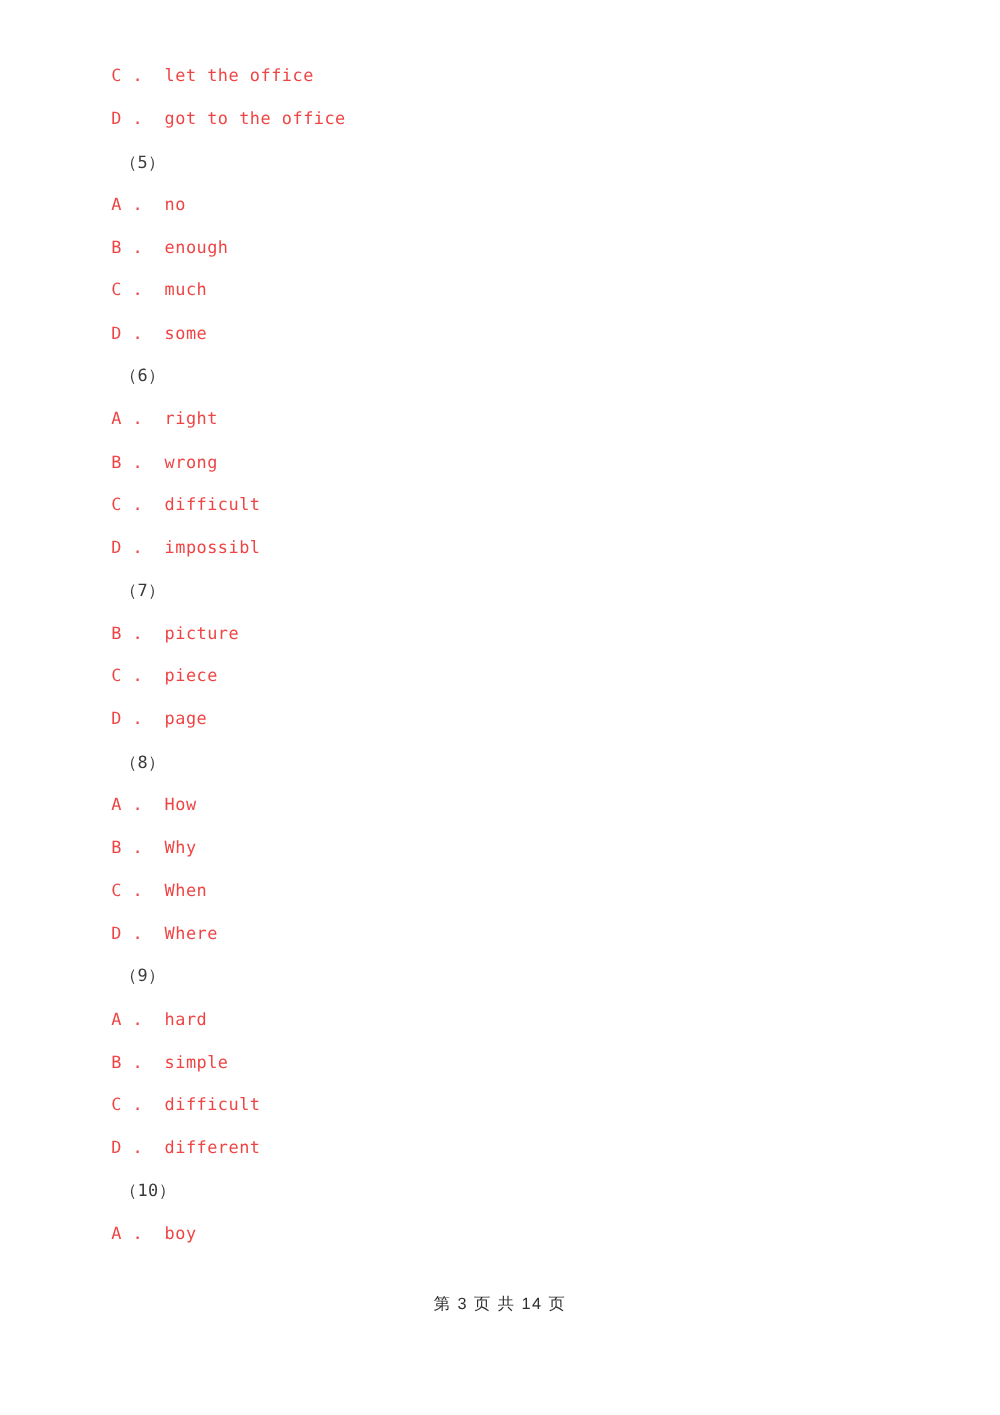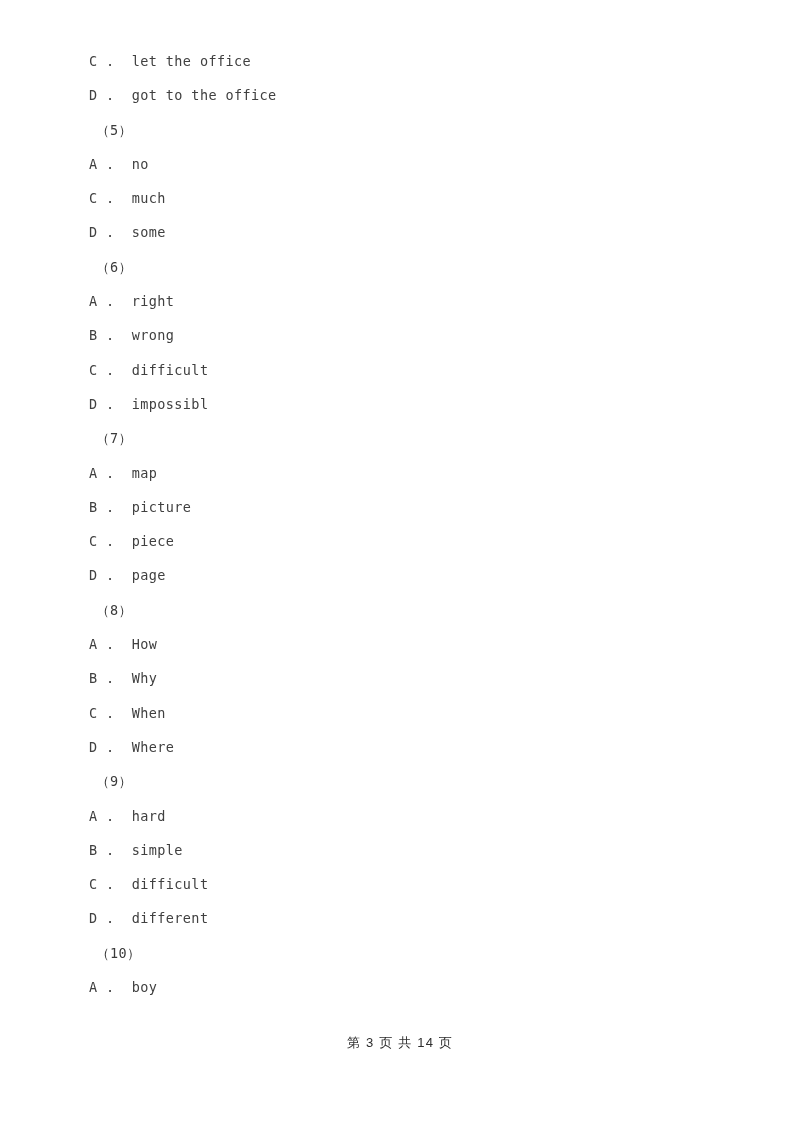--- a/index.html
+++ b/index.html
@@ -28,21 +28,21 @@
     position: absolute;
     left: 89px;
     top: 44px;
     width: 620px;
   }
 
   .line {
     height: 34.3px;
     line-height: 34.3px;
     white-space: pre;
-    color: #404040;
+    color: #ef4444;
     font-size: 13.5px;
     letter-spacing: 0.4px;
     font-family: "DejaVu Sans Mono", "Liberation Mono", monospace;
   }
 
   
   .opt-line {
     padding-left: 0px;
   }
 
@@ -80,29 +80,29 @@
 </head>
 <body>
 
 <div id="page">
 
   <div id="content">
       <div class="line opt-line"><span class="opt-letter">C</span><span class="opt-sep"> .  </span><span class="opt-text">let the office</span></div>
       <div class="line opt-line"><span class="opt-letter">D</span><span class="opt-sep"> .  </span><span class="opt-text">got to the office</span></div>
       <div class="line num-line">（5）</div>
       <div class="line opt-line"><span class="opt-letter">A</span><span class="opt-sep"> .  </span><span class="opt-text">no</span></div>
+      <div class="line opt-line"><span class="opt-letter">B</span><span class="opt-sep"> .  </span><span class="opt-text">enough</span></div>
       <div class="line opt-line"><span class="opt-letter">C</span><span class="opt-sep"> .  </span><span class="opt-text">much</span></div>
       <div class="line opt-line"><span class="opt-letter">D</span><span class="opt-sep"> .  </span><span class="opt-text">some</span></div>
       <div class="line num-line">（6）</div>
       <div class="line opt-line"><span class="opt-letter">A</span><span class="opt-sep"> .  </span><span class="opt-text">right</span></div>
       <div class="line opt-line"><span class="opt-letter">B</span><span class="opt-sep"> .  </span><span class="opt-text">wrong</span></div>
       <div class="line opt-line"><span class="opt-letter">C</span><span class="opt-sep"> .  </span><span class="opt-text">difficult</span></div>
       <div class="line opt-line"><span class="opt-letter">D</span><span class="opt-sep"> .  </span><span class="opt-text">impossibl</span></div>
       <div class="line num-line">（7）</div>
-      <div class="line opt-line"><span class="opt-letter">A</span><span class="opt-sep"> .  </span><span class="opt-text">map</span></div>
       <div class="line opt-line"><span class="opt-letter">B</span><span class="opt-sep"> .  </span><span class="opt-text">picture</span></div>
       <div class="line opt-line"><span class="opt-letter">C</span><span class="opt-sep"> .  </span><span class="opt-text">piece</span></div>
       <div class="line opt-line"><span class="opt-letter">D</span><span class="opt-sep"> .  </span><span class="opt-text">page</span></div>
       <div class="line num-line">（8）</div>
       <div class="line opt-line"><span class="opt-letter">A</span><span class="opt-sep"> .  </span><span class="opt-text">How</span></div>
       <div class="line opt-line"><span class="opt-letter">B</span><span class="opt-sep"> .  </span><span class="opt-text">Why</span></div>
       <div class="line opt-line"><span class="opt-letter">C</span><span class="opt-sep"> .  </span><span class="opt-text">When</span></div>
       <div class="line opt-line"><span class="opt-letter">D</span><span class="opt-sep"> .  </span><span class="opt-text">Where</span></div>
       <div class="line num-line">（9）</div>
       <div class="line opt-line"><span class="opt-letter">A</span><span class="opt-sep"> .  </span><span class="opt-text">hard</span></div>

